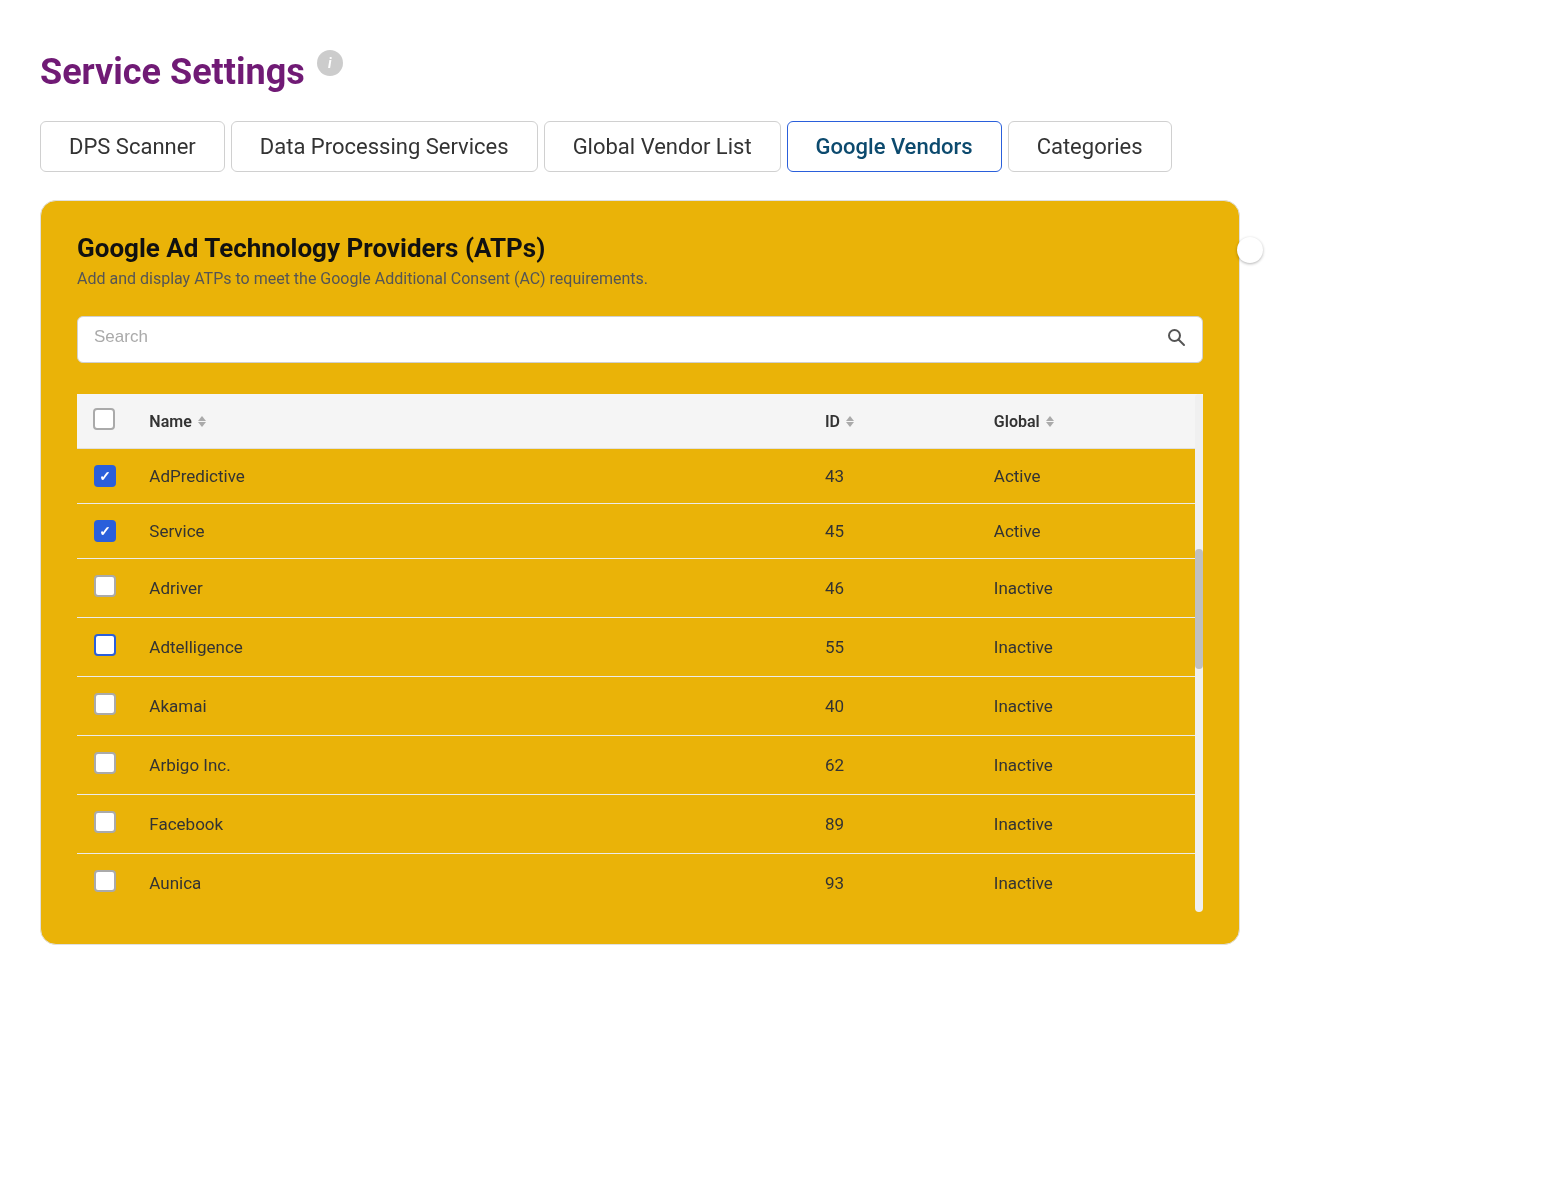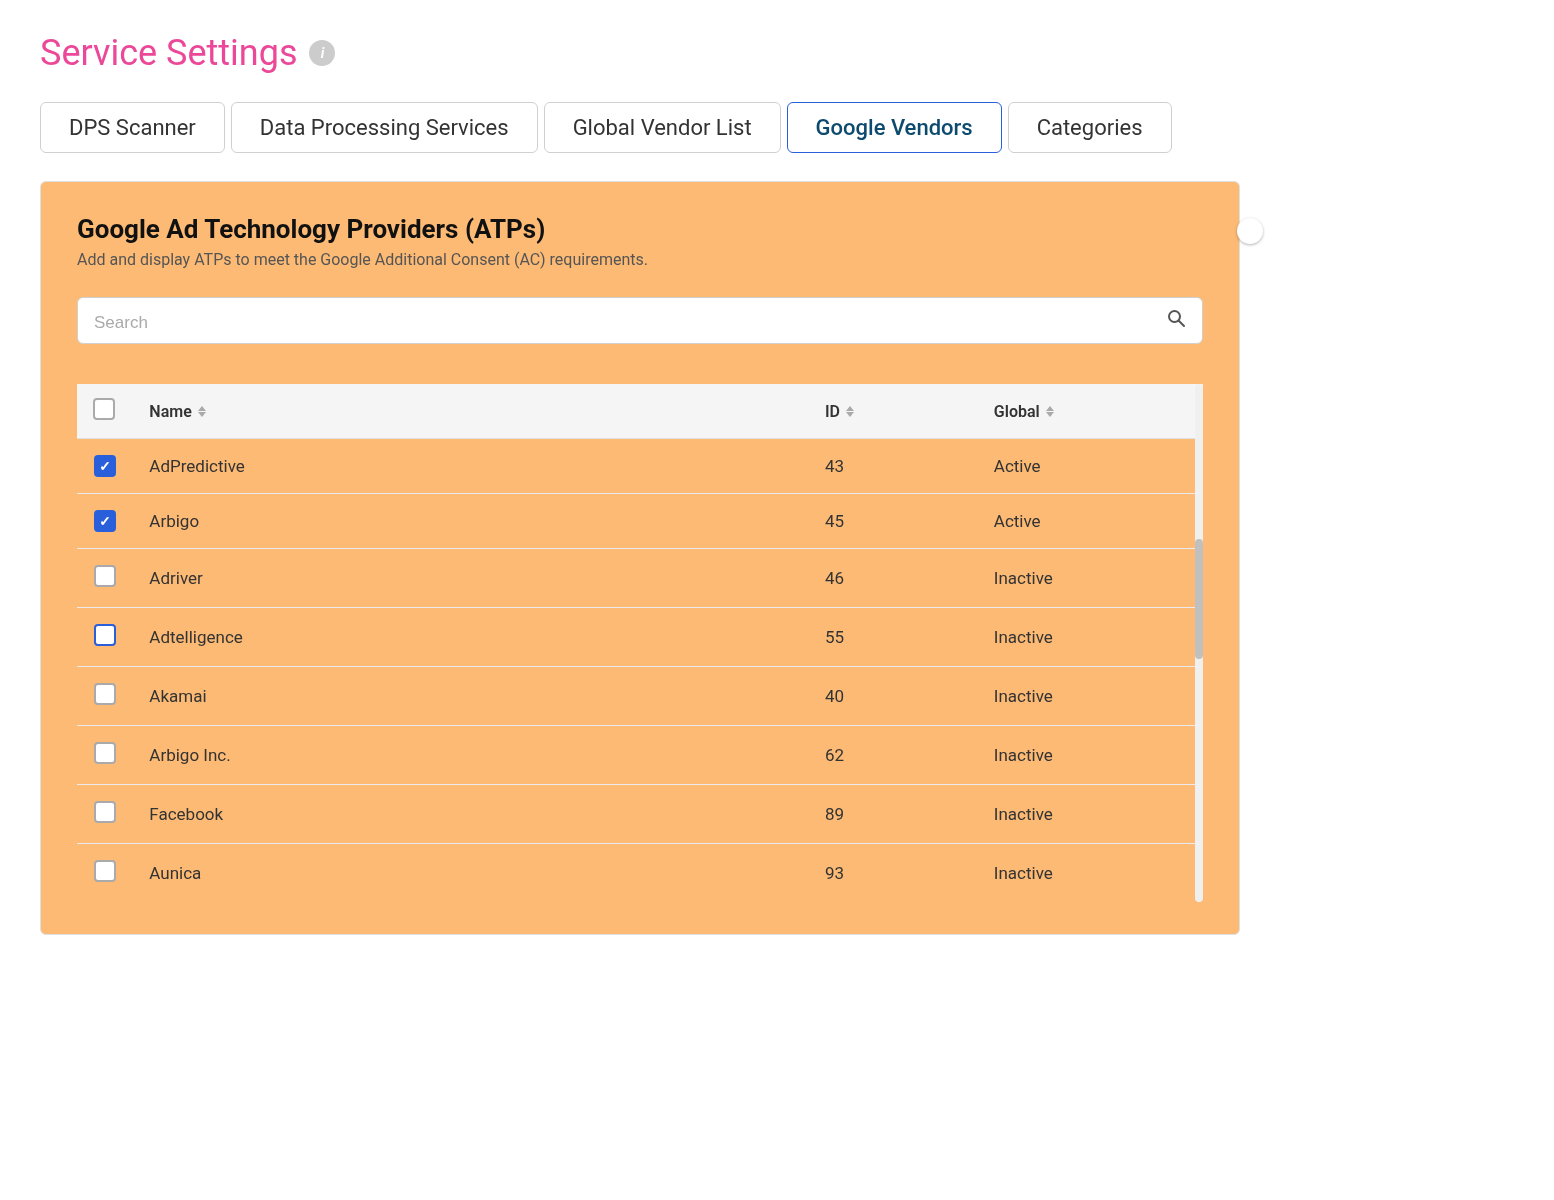--- a/index.html
+++ b/index.html
@@ -14,22 +14,23 @@
 
     .page-header {
       display: flex;
       align-items: center;
       gap: 12px;
       margin-bottom: 28px;
     }
 
     .page-title {
       font-size: 36px;
-      font-weight: 400;
-      color: #ec4899;
+      font-weight: 700;
+      color: #701a75;
+      margin-top: 19px;
     }
 
     .info-icon {
       width: 26px;
       height: 26px;
       border-radius: 50%;
       background: #ccc;
       display: flex;
       align-items: center;
       justify-content: center;
@@ -62,23 +63,23 @@
     }
 
     .tab.active {
       color: #0c4a6e;
       border-color: #2a5fdb;
       font-weight: 500;
     }
 
     .card {
       border: 1.5px solid #e0e0e0;
-      border-radius: 6px;
+      border-radius: 16px;
       padding: 32px 36px;
-      background: #fdba74;
+      background: #eab308;
       max-width: 1200px;
     }
 
     .card-header {
       display: flex;
       align-items: flex-start;
       justify-content: space-between;
       margin-bottom: 28px;
     }
 
@@ -129,25 +130,25 @@
       top: 4px;
       background: white;
       border-radius: 50%;
       transition: 0.3s;
       box-shadow: 0 1px 3px rgba(0,0,0,0.3);
     }
 
     
     .search-bar {
       display: flex;
-      align-items: flex-end;
+      align-items: flex-start;
       border: 1.5px solid #d0d0d0;
       border-radius: 6px;
       padding: 10px 16px;
-      margin-bottom: 40px;
+      margin-bottom: 31px;
       background: #fff;
     }
 
     .search-input {
       flex: 1;
       border: none;
       outline: none;
       font-size: 17px;
       color: #333;
       background: transparent;
@@ -384,21 +385,21 @@
                 <span class="cb-check">✓</span>
               </div></td>
             <td>AdPredictive</td>
             <td>43</td>
             <td>Active</td>
           </tr>
           <tr>
             <td class="checkbox-cell"><div class="cb-wrapper checked">
                 <span class="cb-check">✓</span>
               </div></td>
-            <td>Arbigo</td>
+            <td>Service</td>
             <td>45</td>
             <td>Active</td>
           </tr>
           <tr>
             <td class="checkbox-cell"><div class="cb-wrapper"></div></td>
             <td>Adriver</td>
             <td>46</td>
             <td>Inactive</td>
           </tr>
           <tr>

